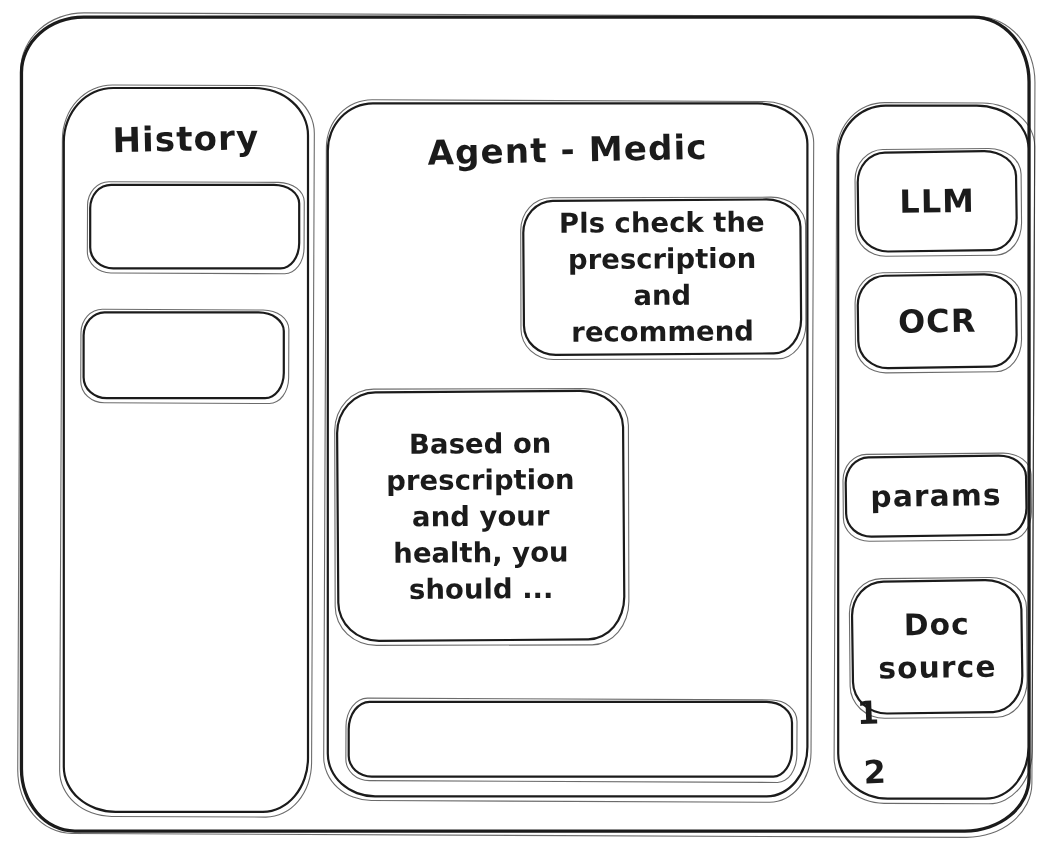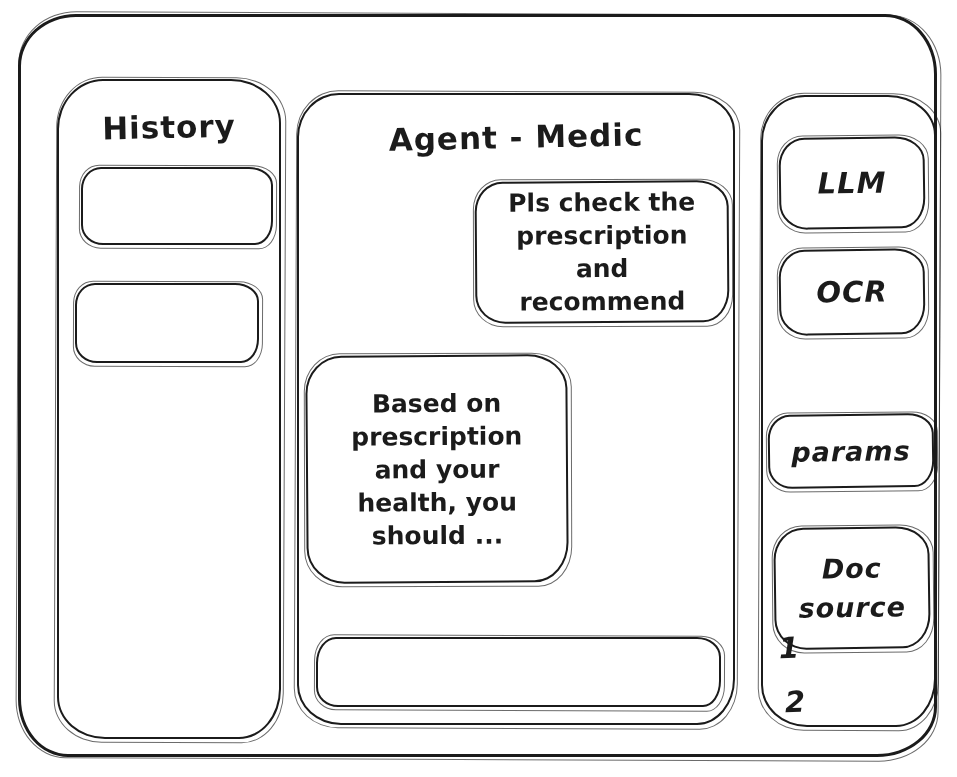--- a/index.html
+++ b/index.html
@@ -86,21 +86,20 @@
   }
   .chat-input {
     left: 17px; top: 542px; width: 405px; height: 70px;
     border-radius: 20px 24px 18px 22px / 26px 20px 26px 20px;
     cursor: text;
   }
   
   .tools-panel {
     left: 740px; top: 78px; width: 175px; height: 632px;
     border-radius: 44px 48px 40px 46px / 46px 40px 48px 42px;
-    font-style: italic;
   }
   .tool-btn {
     display: flex;
     align-items: center;
     justify-content: center;
     text-align: center;
     font-size: 29px;
     font-weight: 700;
     letter-spacing: 1px;
     transform: rotate(-0.8deg);

